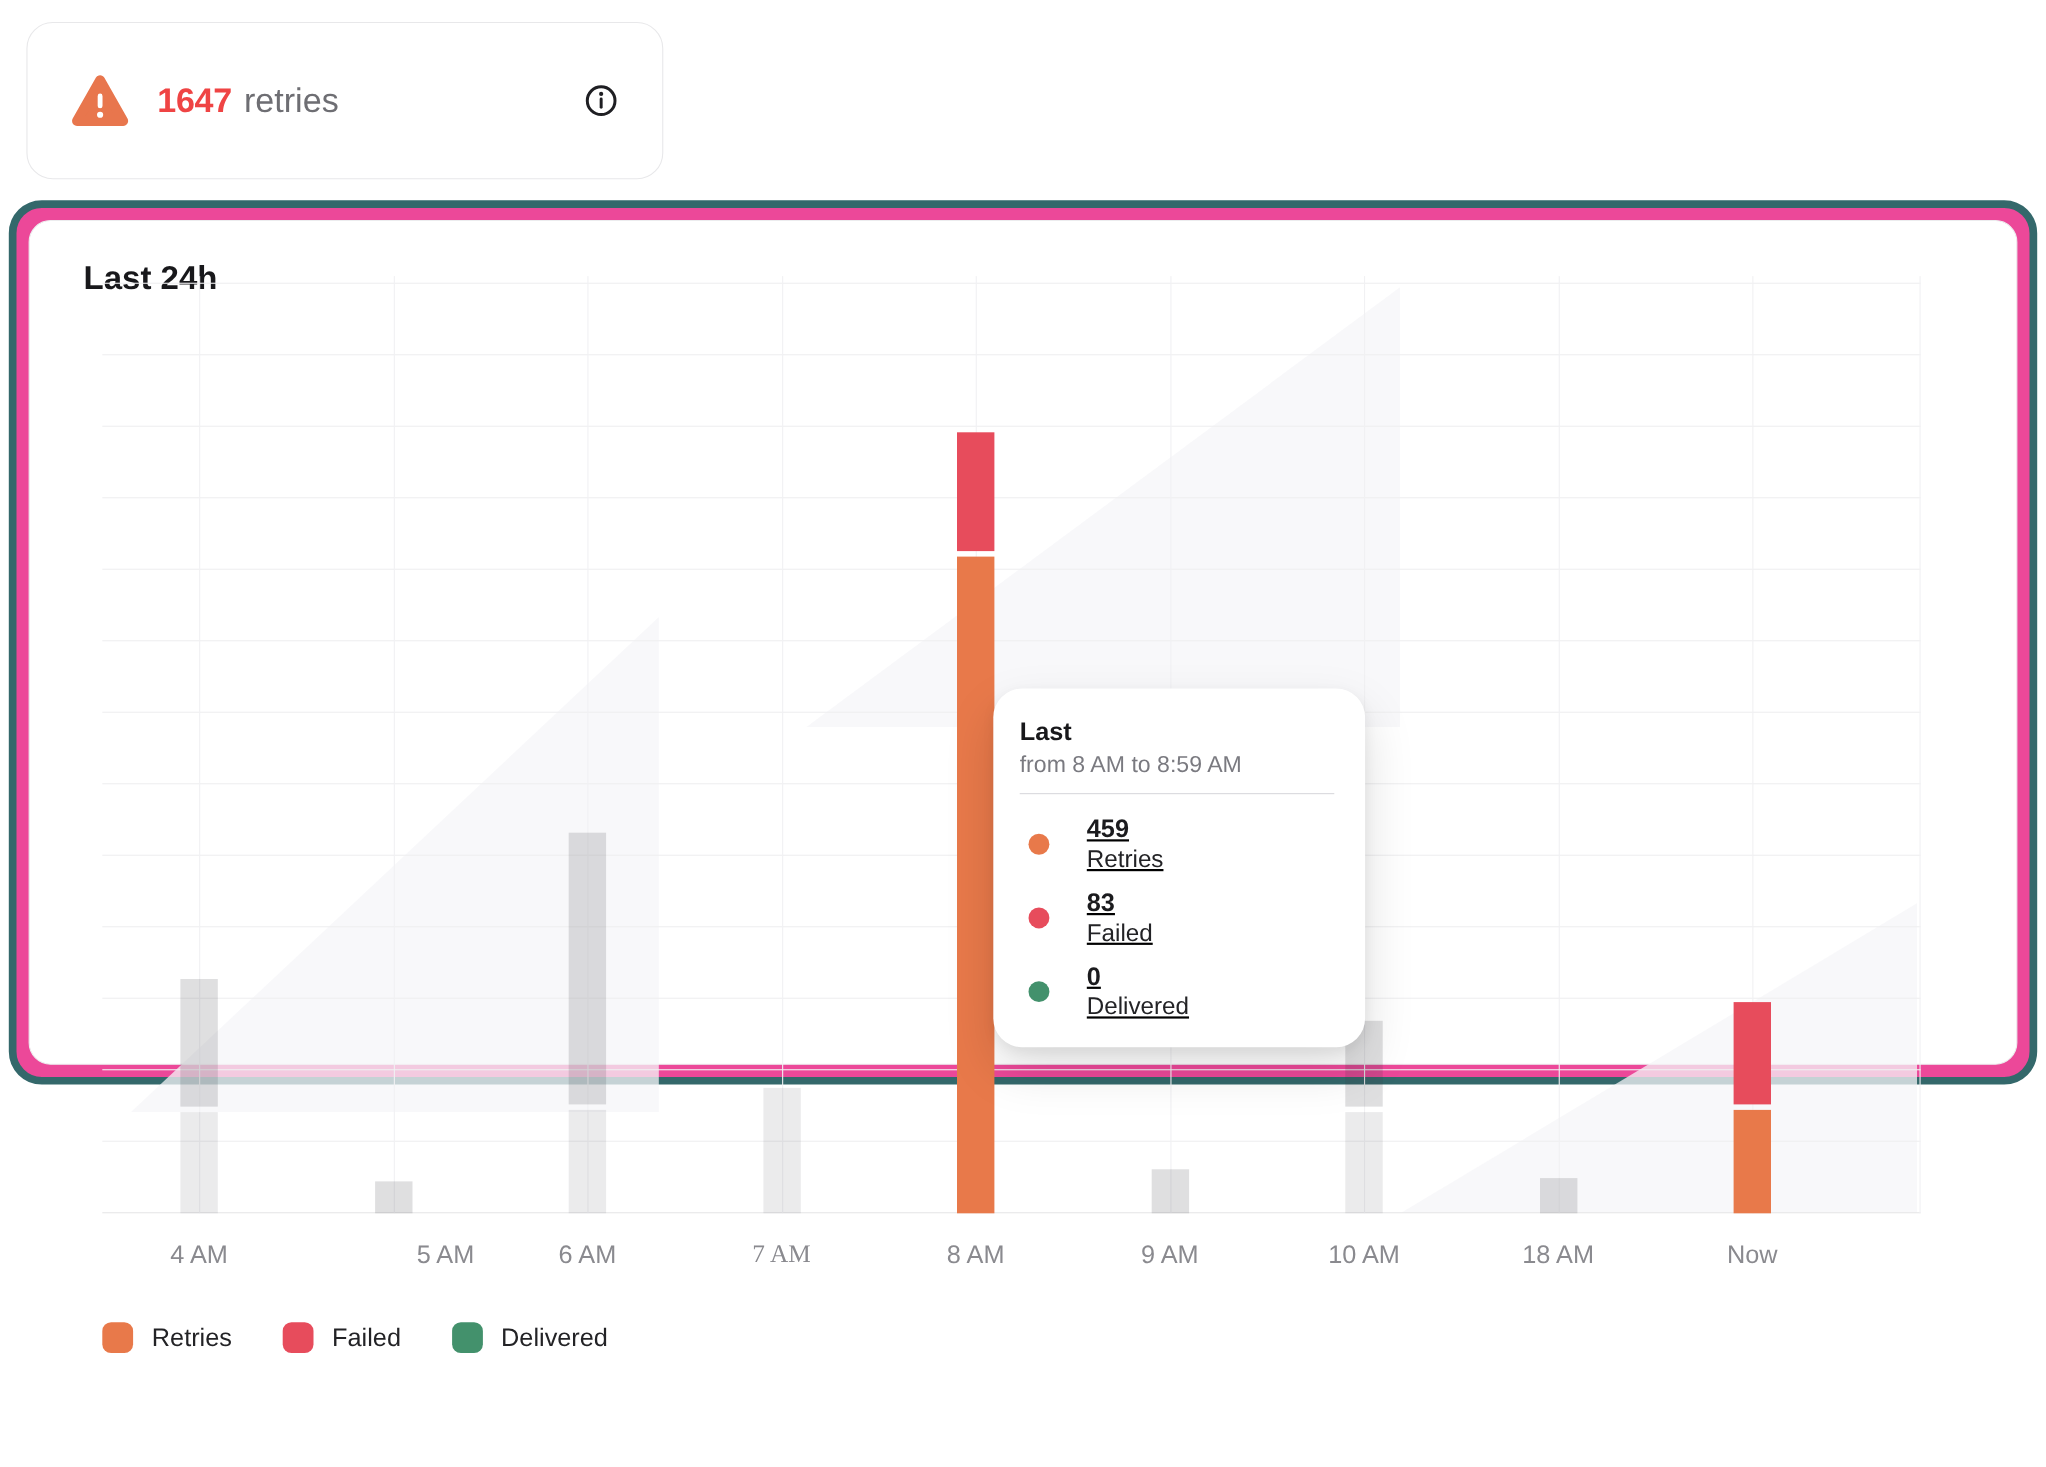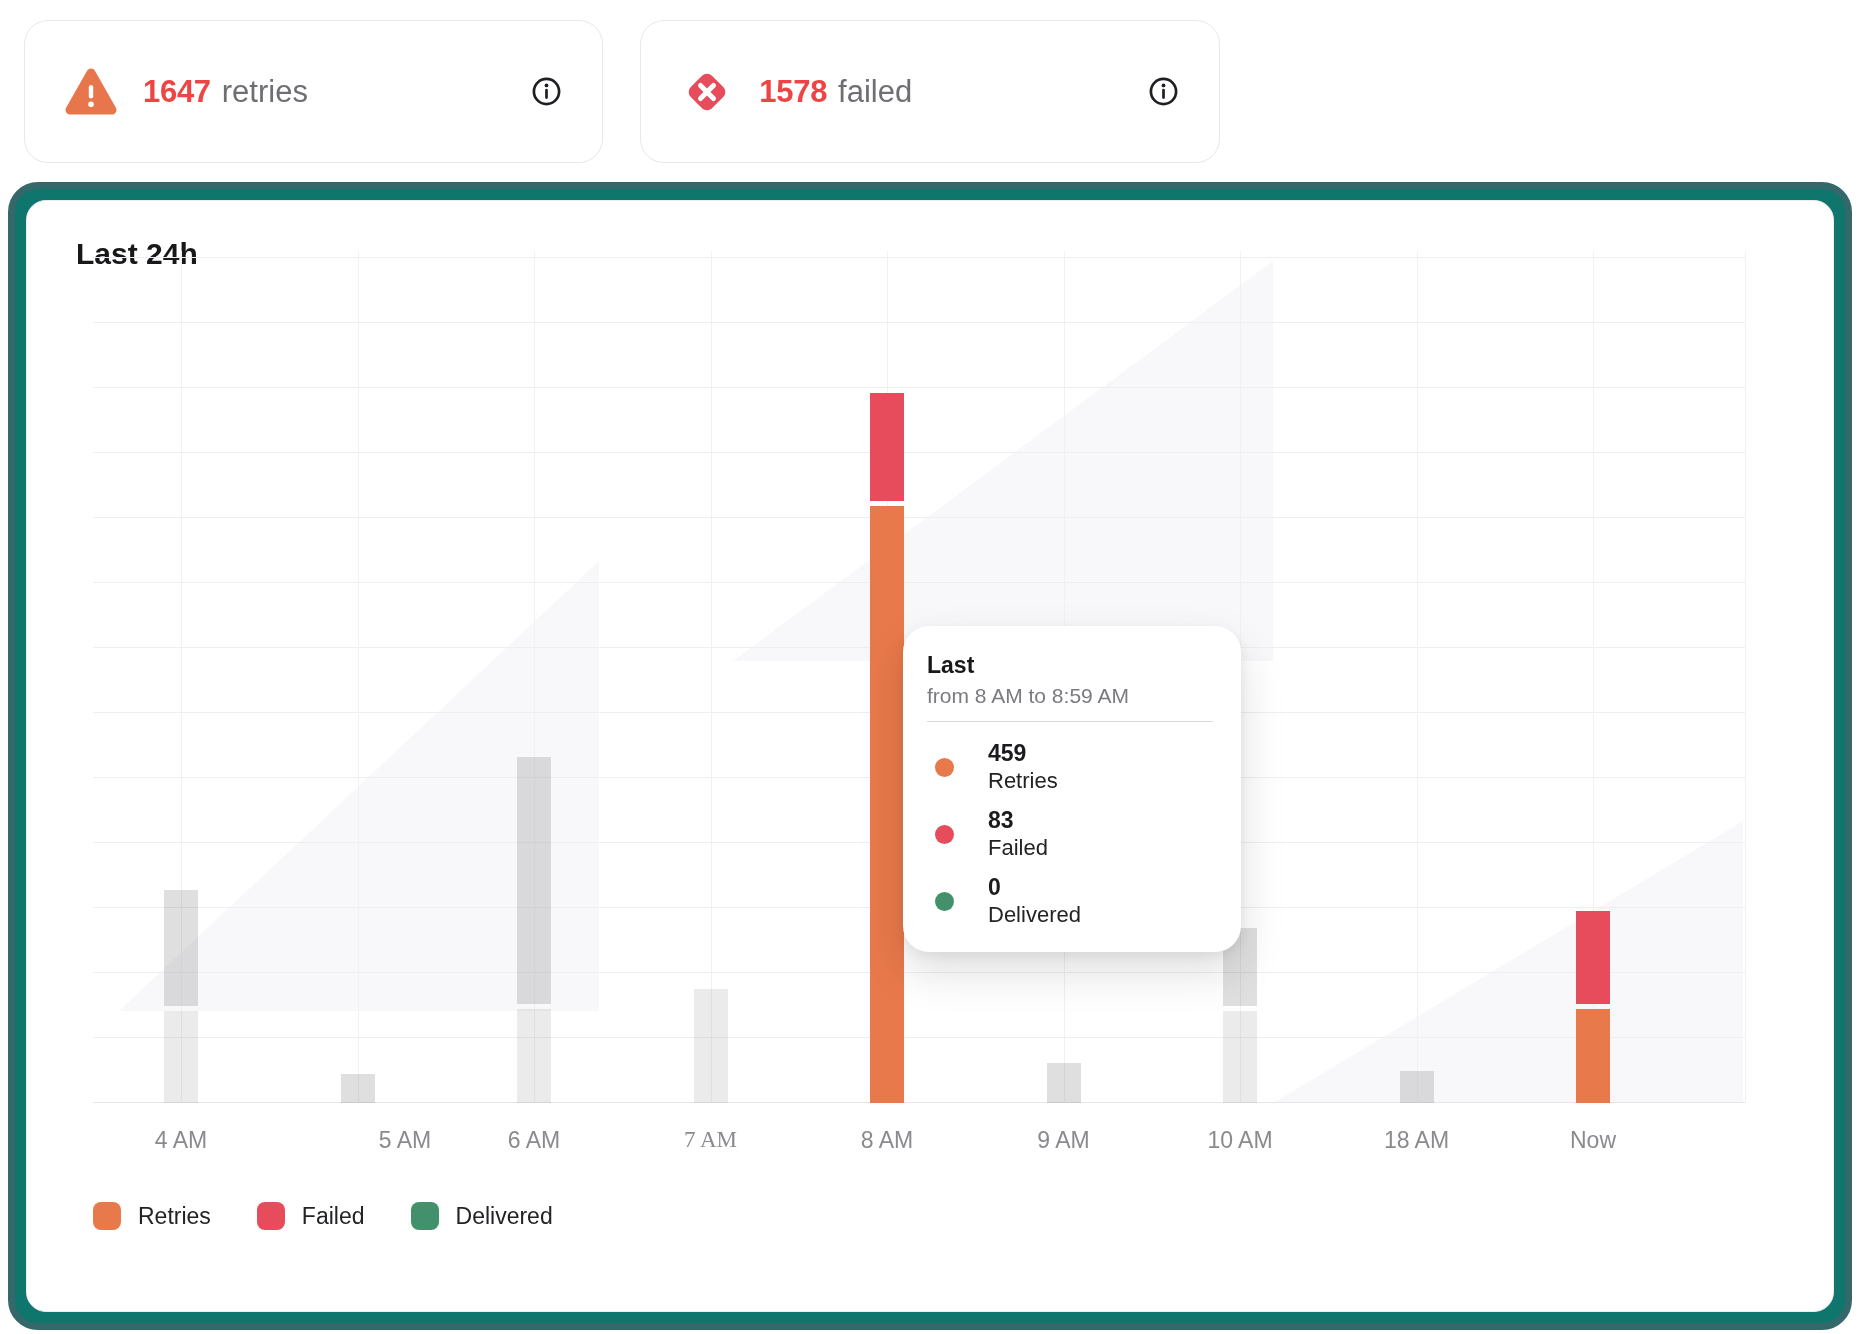--- a/index.html
+++ b/index.html
@@ -10,22 +10,22 @@
   .stats-row { position:absolute; left:24px; top:20px; width:1812px;
                display:grid; grid-template-columns:repeat(3,1fr); gap:37px; }
   .stat-card { height:143px; background:#fff; border:1.5px solid #E8E8EA; border-radius:24px;
                display:flex; align-items:center; padding:0 40px; }
   .stat-icon { margin-right:26px; display:flex; align-items:center; }
   .stat-num  { font-size:31px; font-weight:700; color:#ef4444; letter-spacing:-0.3px; }
   .stat-label{ font-size:31px; color:#6E6E73; margin-left:11px; }
   .info-btn  { margin-left:auto; width:31px; height:31px; display:flex; cursor:pointer; }
 
   
-  .chart-frame { position:absolute; left:8px; top:182px; width:1844px; height:1148px;
-                 border:7px solid #34686B; border-radius:30px; padding:11px; background:#0f766e; }
+  .chart-frame { position:absolute; left:8px; top:182px; width:1844px; height:804px;
+                 border:7px solid #34686B; border-radius:30px; padding:11px; background:#ec4899; }
   .chart-card  { position:relative; width:100%; height:100%; background:#fff;
                  border:1.5px solid #ECECEE; border-radius:20px; }
   .chart-title { position:absolute; left:49px; top:36px; font-size:30px; font-weight:700; color:#18181B; }
 
   
   #plot { position:absolute; left:66px; top:50px; width:1653px; height:852px; }
   .hgrid { position:absolute; left:0; width:100%; height:1px; background:#EFEFF1; }
   .vgrid { position:absolute; top:0; height:100%; width:1px; background:#F1F1F3; }
   .axis-line { position:absolute; left:0; bottom:0; width:100%; height:1.5px; background:#E6E6E8; }
   .bar-seg { position:absolute; width:34px; }
@@ -34,21 +34,21 @@
   .wm { position:absolute; background:#f6f6f8; opacity:.75;
         clip-path:polygon(100% 0, 100% 100%, 0 100%); }
 
   
   .tooltip { position:absolute; left:876px; top:425px; width:338px; z-index:10;
              background:#fff; border-radius:26px; padding:26px 28px 24px 24px;
              box-shadow:0 20px 45px rgba(0,0,0,.13), 0 4px 12px rgba(0,0,0,.06); }
   .tt-title { font-size:23px; font-weight:700; color:#18181B; }
   .tt-sub   { font-size:21px; color:#7A7A80; margin-top:5px; }
   .tt-div   { border:none; border-top:1.5px solid #D9D9DD; margin:13px 0 18px 0; }
-  .tt-row   { display:flex; align-items:center; margin-top:13px; }
+  .tt-row   { display:flex; align-items:center; margin-top:13px;text-decoration:underline; }
   .tt-row:first-of-type { margin-top:0; }
   .tt-dot   { width:19px; height:19px; border-radius:50%; flex:0 0 auto; margin-left:8px; }
   .tt-text  { margin-left:34px; }
   .tt-val   { font-size:23px; font-weight:700; color:#1B1B1E; line-height:27px; }
   .tt-lab   { font-size:22px; color:#232326; line-height:27px; }
 
   
   .legend { position:absolute; left:66px; top:1001px; display:flex; gap:46px; }
   .legend-item { display:flex; align-items:center; gap:17px; cursor:pointer; }
   .legend-swatch { width:28px; height:28px; border-radius:8px; }
@@ -72,38 +72,20 @@
     <span class="stat-label">retries</span>
     <span class="info-btn">
       <svg width="31" height="31" viewBox="0 0 31 31">
         <circle cx="15.5" cy="15.5" r="12.6" fill="none" stroke="#1F1F23" stroke-width="2.7"></circle>
         <line x1="15.5" y1="14" x2="15.5" y2="21.6" stroke="#1F1F23" stroke-width="2.7" stroke-linecap="round"></line>
         <circle cx="15.5" cy="9.4" r="1.9" fill="#1F1F23"></circle>
       </svg>
     </span>
   </div>
 
-  <div class="stat-card">
-    <span class="stat-icon">
-      <svg width="52" height="52" viewBox="0 0 52 52">
-        <rect x="11" y="11" width="30" height="30" rx="7" transform="rotate(45 26 26)" fill="#E74C5C"></rect>
-        <line x1="19.5" y1="19.5" x2="32.5" y2="32.5" stroke="#fff" stroke-width="5" stroke-linecap="round"></line>
-        <line x1="32.5" y1="19.5" x2="19.5" y2="32.5" stroke="#fff" stroke-width="5" stroke-linecap="round"></line>
-      </svg>
-    </span>
-    <span class="stat-num">1578</span>
-    <span class="stat-label">failed</span>
-    <span class="info-btn">
-      <svg width="31" height="31" viewBox="0 0 31 31">
-        <circle cx="15.5" cy="15.5" r="12.6" fill="none" stroke="#1F1F23" stroke-width="2.7"></circle>
-        <line x1="15.5" y1="14" x2="15.5" y2="21.6" stroke="#1F1F23" stroke-width="2.7" stroke-linecap="round"></line>
-        <circle cx="15.5" cy="9.4" r="1.9" fill="#1F1F23"></circle>
-      </svg>
-    </span>
-  </div>
 
 </div>
 
 <div class="chart-frame">
   <div class="chart-card">
 
     <div class="chart-title">Last 24h</div>
 
     <div id="plot">
       <div class="wm" style="left:26px; top:310px; width:480px; height:450px;"></div>

